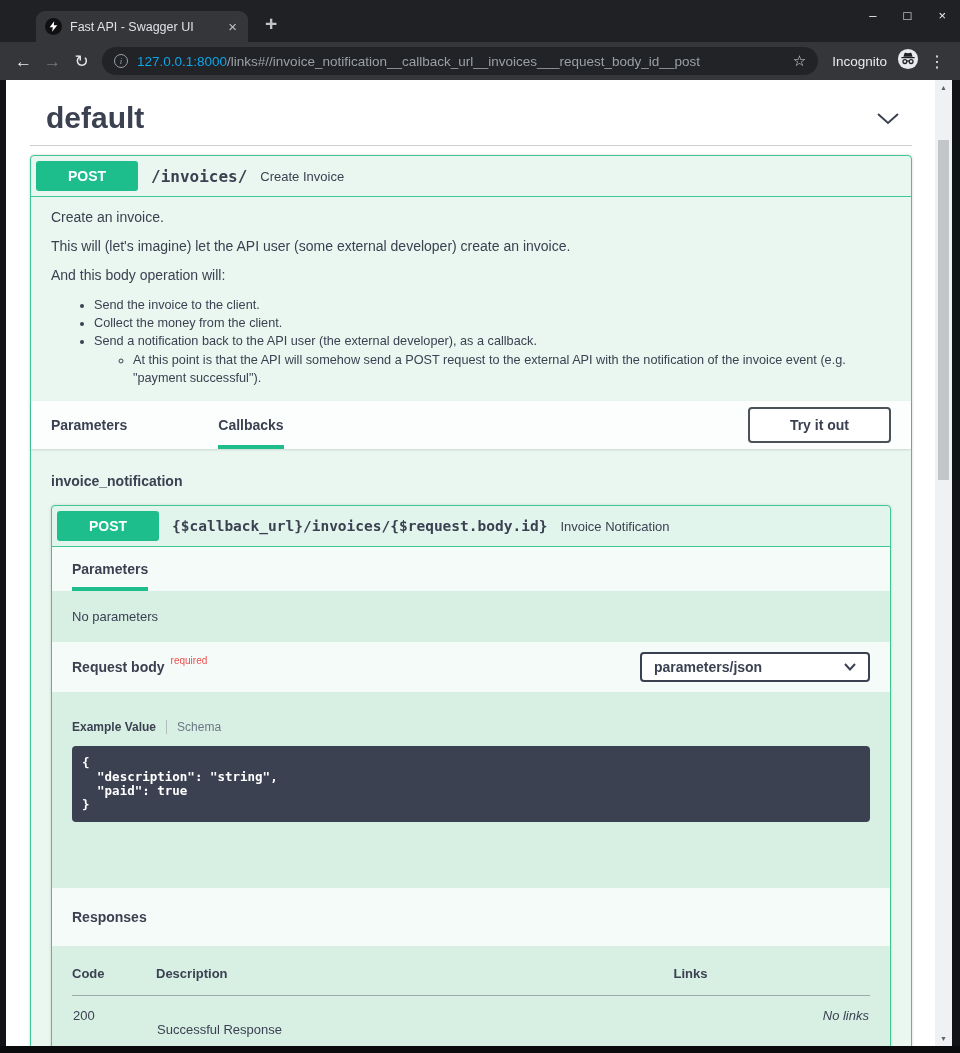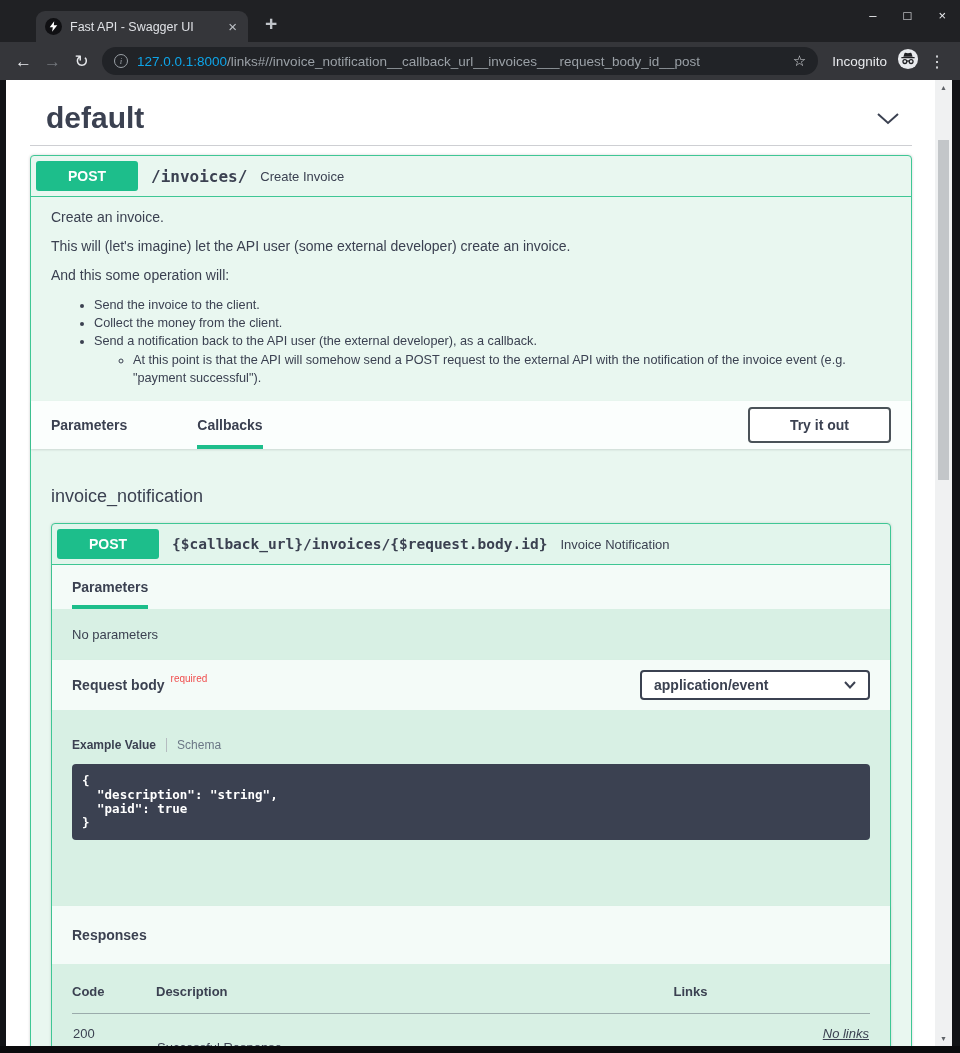--- a/index.html
+++ b/index.html
@@ -64,26 +64,26 @@
 
   .description{padding:12px 20px 14px;font-size:14px;}
   .description p{margin:0 0 13px;}
   .description ul{margin:0;padding-left:43px;font-size:12.7px;line-height:1.42;}
   .description ul ul{list-style:circle;padding-left:39px;margin-top:1px;}
 
   .section-tabs{display:flex;align-items:center;background:rgba(255,255,255,.82);padding:0 20px;
                 box-shadow:0 1px 2px rgba(0,0,0,.12);}
   .tab-item{font-weight:bold;font-size:14px;color:var(--slate);padding:16px 0 12px;border-bottom:4px solid transparent;cursor:pointer;}
   .tab-item.active{border-bottom-color:var(--accent-green);}
-  .tab-item + .tab-item{margin-left:70px;}
+  .tab-item + .tab-item{margin-left:91px;}
   .try-btn{margin-left:auto;background:#fff;border:2px solid #4a5258;border-radius:4px;color:var(--slate);
            font-weight:bold;font-size:14px;padding:8px 40px;font-family:inherit;cursor:pointer;}
 
   .callbacks{padding:14px 20px 20px;}
-  .callbacks h2{font-size:18px;font-weight:normal;margin:23px 0 16px;color:var(--slate);}
+  .callbacks h2{font-size:14px;font-weight:bold;margin:10px 0 16px;color:var(--slate);}
 
   .opblock.inner{margin-top:0;background:#e2f5ec;box-shadow:0 0 3px rgba(0,0,0,.15);}
   .opblock.inner .op-path{font-size:14.5px;}
   .sec-header{background:var(--header-tint);padding:0 20px;display:flex;align-items:center;justify-content:space-between;
               box-shadow:0 1px 2px rgba(0,0,0,.08);}
   .tab-item.small{padding:14px 0 10px;}
   .band{background:var(--mint-dark);padding:18px 20px;font-size:13px;color:var(--slate);}
   .sec-header.reqbody{padding:10px 20px;}
   .lbl-bold{font-weight:bold;font-size:14px;color:var(--slate);}
   sup.required{color:var(--required-red);font-size:10px;margin-left:6px;position:relative;top:-2px;}
@@ -98,21 +98,21 @@
   .codeblock pre{margin:0;color:#fff;font-family:"DejaVu Sans Mono","Liberation Mono",monospace;
                  font-size:12.5px;line-height:14px;font-weight:bold;}
   .sec-header.responses{padding:21px 20px;}
   .band.rtable{padding:20px 20px 60px;}
   table.responses{width:100%;border-collapse:collapse;color:var(--slate);}
   table.responses th{text-align:left;font-size:13px;font-weight:bold;padding:0 0 14px;border-bottom:1px solid rgba(59,65,81,.22);}
   th.code-col{font-size:14px;width:84px;}
   th.links-col{text-align:right;font-size:14px;}
   table.responses td{vertical-align:top;padding-top:12px;font-size:13px;}
   td.desc-cell div{margin-top:14px;}
-  td.links-cell{text-align:right;font-style:italic;text-decoration:underline;}
+  td.links-cell{text-align:right;font-style:italic;}
 </style>
 </head>
 <body>
 
 <div class="window">
 
   <div class="tabbar">
     <div class="tab">
       <span class="favicon">
         <svg width="11" height="11" viewBox="0 0 16 16">
@@ -169,21 +169,21 @@
         <div class="opblock">
           <div class="op-summary">
             <span class="badge">POST</span>
             <span class="op-path">/invoices/</span>
             <span class="op-desc">Create Invoice</span>
           </div>
 
           <div class="description">
             <p>Create an invoice.</p>
             <p>This will (let's imagine) let the API user (some external developer) create an invoice.</p>
-            <p>And this some operation will:</p>
+            <p>And this body operation will:</p>
             <ul>
               <li>Send the invoice to the client.</li>
               <li>Collect the money from the client.</li>
               <li>
                 <span>Send a notification back to the API user (the external developer), as a callback.</span>
                 <ul>
                   <li>At this point is that the API will somehow send a POST request to the external API with the notification of the invoice event (e.g. "payment successful").</li>
                 </ul>
               </li>
             </ul>
@@ -209,21 +209,21 @@
                 <span class="tab-item small active">Parameters</span>
               </div>
 
               <div class="band">No parameters</div>
 
               <div class="sec-header reqbody">
                 <div>
                   <span class="lbl-bold">Request body</span><sup class="required">required</sup>
                 </div>
                 <div class="select">
-                  <span>application/event</span>
+                  <span>parameters/json</span>
                   <svg width="12" height="8" viewBox="0 0 12 8">
                     <polyline points="1,1 6,6.5 11,1" fill="none" stroke="#3b4151" stroke-width="2"></polyline>
                   </svg>
                 </div>
               </div>
 
               <div class="band example">
                 <div class="ex-tabs">
                   <span class="ex-active">Example Value</span>
                   <span class="ex-sep"></span>

